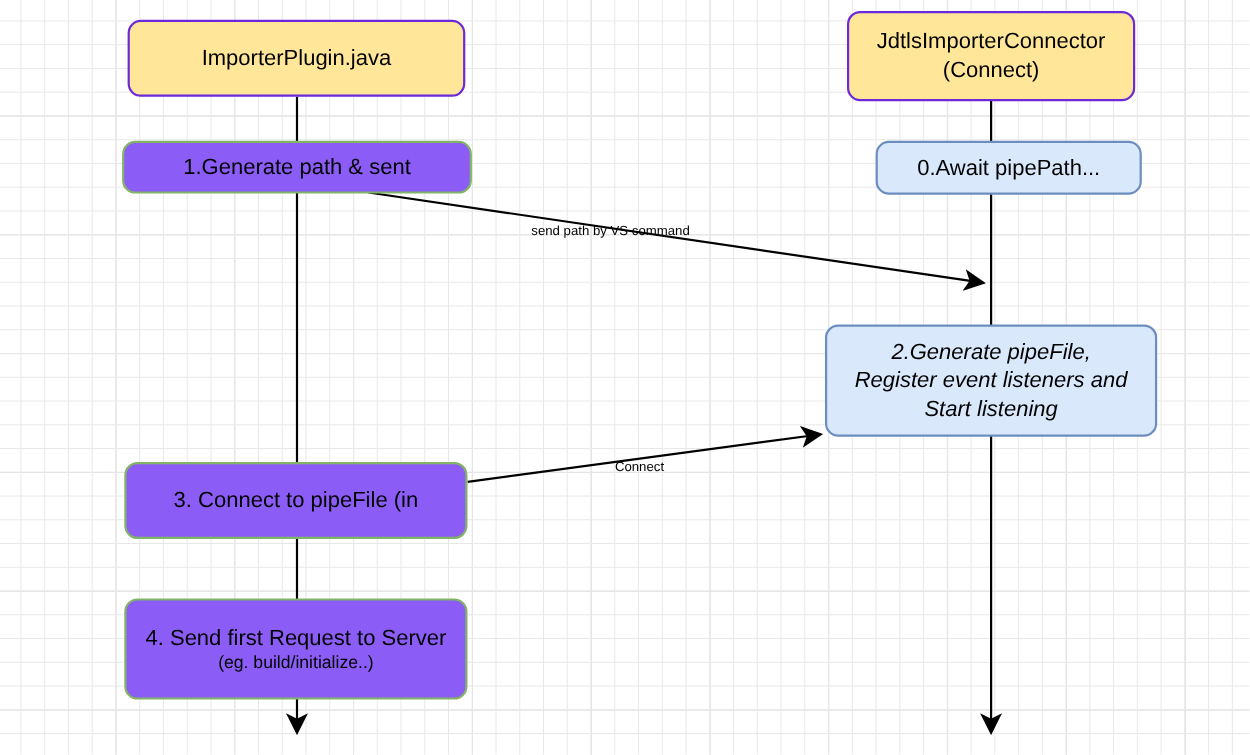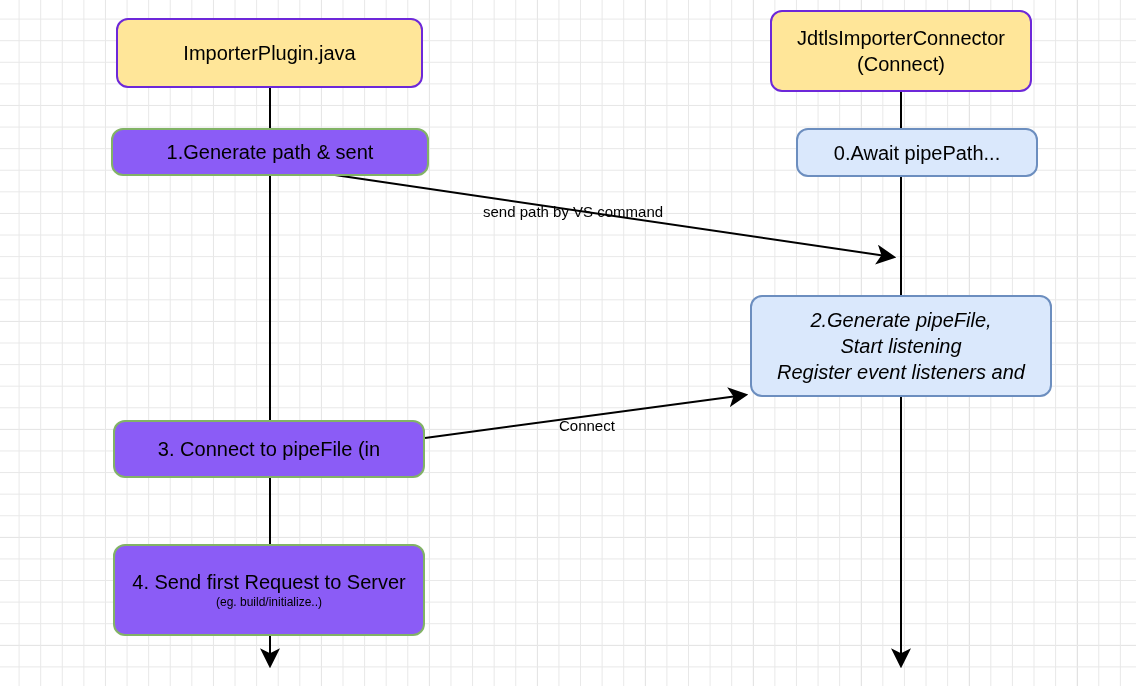--- a/index.html
+++ b/index.html
@@ -39,32 +39,32 @@
     padding: 6px 10px;
     font-size: 20px;
     line-height: 1.3;
   }
   .yellow { background: #ffe699; }
   .green  { background: #8b5cf6; border-color:#82b366; }
   .blue   { background: #dae8fc; border-color:#6c8ebf; }
   .multiline span { display:block; }
   .label {
     position: absolute;
-    font-size: 15px;
+    font-size: 12px;
     background: transparent;
     white-space: nowrap;
   }
   svg.arrows {
     position: absolute;
     inset: 0;
     width: 1136px;
     height: 686px;
     pointer-events: none;
   }
-  .small { font-size: 12px; }
+  .small { font-size: 16px; }
 </style>
 </head>
 <body>
 
 <div class="grid"></div>
 
 <svg class="arrows">
   <defs>
     <marker id="ah" viewBox="0 0 12 12" refX="10" refY="6" markerWidth="10" markerHeight="10" orient="auto-start-reverse">
       <path d="M0,0 L12,6 L0,12 L3,6 Z" fill="#000"></path>
@@ -97,26 +97,26 @@
   <span>1.Generate path &amp; sent</span>
 </div>
 
 <div class="box blue" style="left:780px; top:128px; width:242px; height:49px;margin-left:16px;">
   <span>0.Await pipePath...</span>
 </div>
 
 <div class="box blue multiline" style="left:750px; top:295px; width:302px; height:102px;font-style:italic;">
   <div>
     <span>2.Generate pipeFile,</span>
+    <span>Register event listeners and</span>
     <span>Start listening</span>
-    <span>Register event listeners and</span>
   </div>
 </div>
 
-<div class="box green multiline" style="left:113px; top:420px; width:312px; height:58px;">
+<div class="box green multiline" style="left:113px; top:420px; width:312px; height:70px;">
   <div>
     <span>3. Connect to pipeFile (in</span>
   </div>
 </div>
 
 <div class="box green multiline" style="left:113px; top:544px; width:312px; height:92px;">
   <div>
     <span>4. Send first Request to Server</span>
     <span class="small">(eg. build/initialize..)</span>
   </div>

